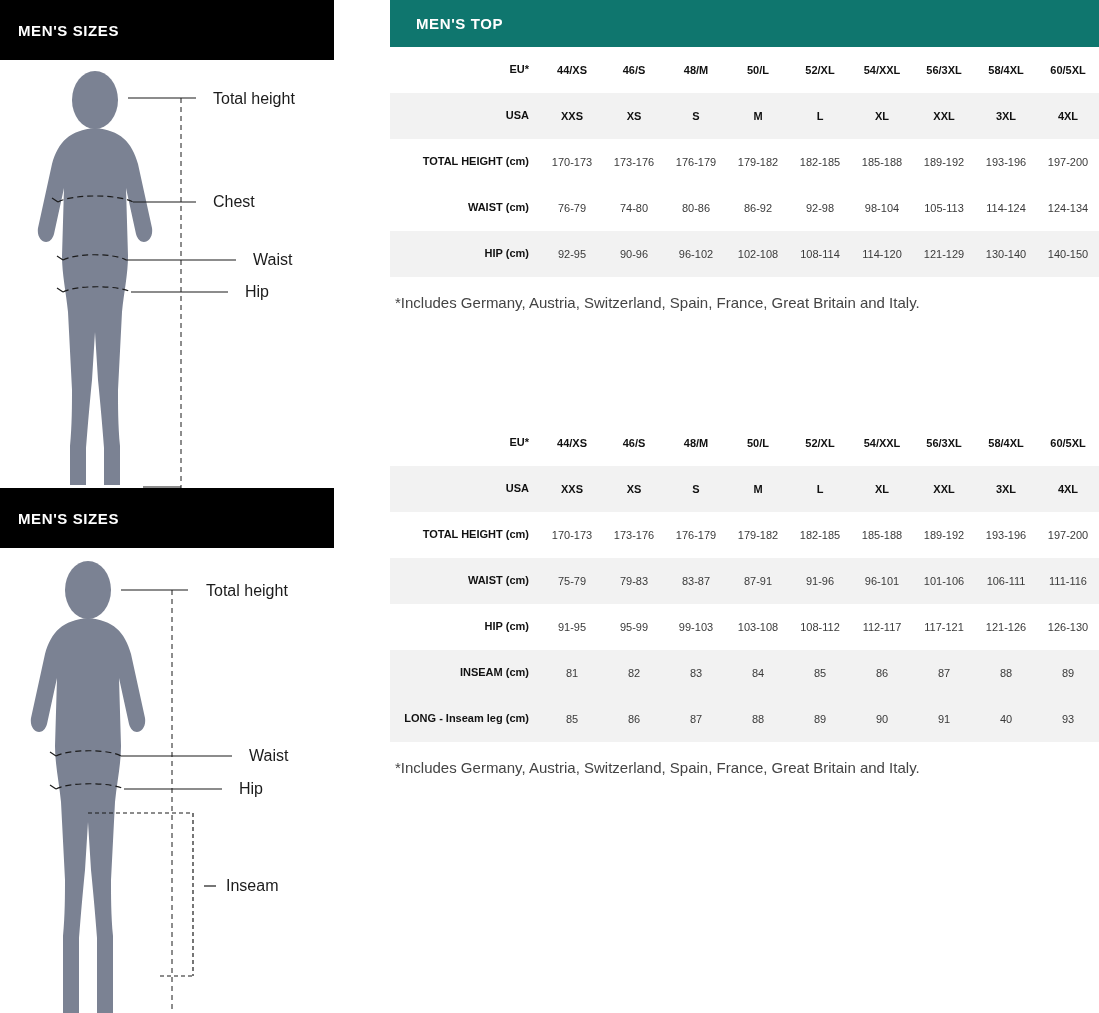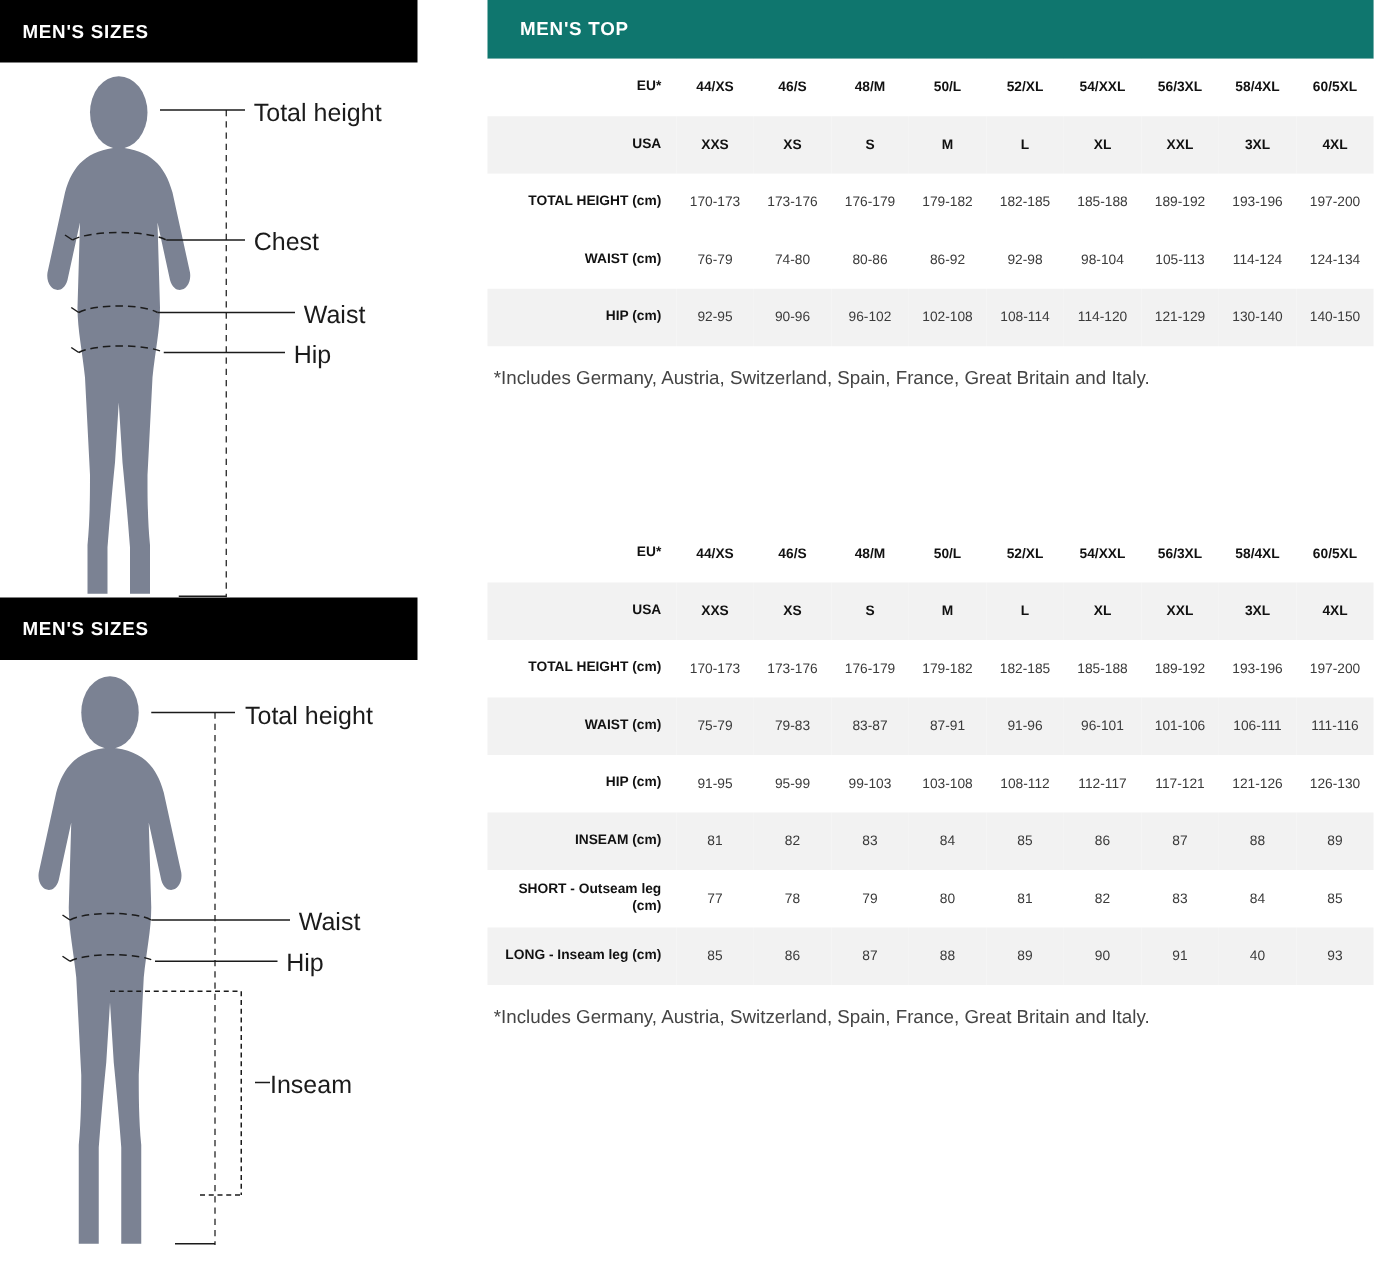--- a/index.html
+++ b/index.html
@@ -9,21 +9,21 @@
     background: #ffffff;
     font-family: "Liberation Sans", sans-serif;
     color: #1b1b1b;
   }
   .page { position: relative; width: 1099px; height: 1013px; overflow: hidden; }
 
   
   .left-col { position: absolute; left: 0; top: 0; width: 334px; }
   .section-header {
     background: #000000; color: #ffffff;
-    height: 50px; display: flex; align-items: center;
+    height: 60px; display: flex; align-items: center;
     padding-left: 18px;
     font-size: 15px; font-weight: bold; letter-spacing: 0.6px;
   }
   .figure-box { position: relative; width: 334px; height: 428px; }
   .figure-box.second { height: 470px; }
 
   
   .right-col { position: absolute; left: 390px; top: 0; width: 709px; }
   .table-header {
     background: #0f766e; color: #ffffff;
@@ -46,22 +46,23 @@
   table.size-table tr.shade td { background: #f2f2f2; }
   table.size-table tr.plain td { background: #ffffff; }
   table.size-table tr.head td { font-weight: bold; color: #111; }
   .footnote {
     font-size: 15px; color: #444; padding: 17px 0 0 5px;
   }
 
   
   .fig { position: absolute; left: 0; top: 0; }
   .calloutlabel {
-    position: absolute; font-size: 20px; color: #1b1b1b;
+    position: absolute; font-size: 16px; color: #1b1b1b;
     white-space: nowrap;
+    margin-left: 10px;
   }
 </style>
 </head>
 <body>
 
 <div class="page">
 
   <div class="left-col">
 
     <div class="section-header">
@@ -274,32 +275,20 @@
             <td>81</td>
             <td>82</td>
             <td>83</td>
             <td>84</td>
             <td>85</td>
             <td>86</td>
             <td>87</td>
             <td>88</td>
             <td>89</td>
           </tr>
-          <tr class="plain">
-            <td class="rowlabel">SHORT - Outseam leg (cm)</td>
-            <td>77</td>
-            <td>78</td>
-            <td>79</td>
-            <td>80</td>
-            <td>81</td>
-            <td>82</td>
-            <td>83</td>
-            <td>84</td>
-            <td>85</td>
-          </tr>
           <tr class="shade">
             <td class="rowlabel">LONG - Inseam leg (cm)</td>
             <td>85</td>
             <td>86</td>
             <td>87</td>
             <td>88</td>
             <td>89</td>
             <td>90</td>
             <td>91</td>
             <td>40</td>

